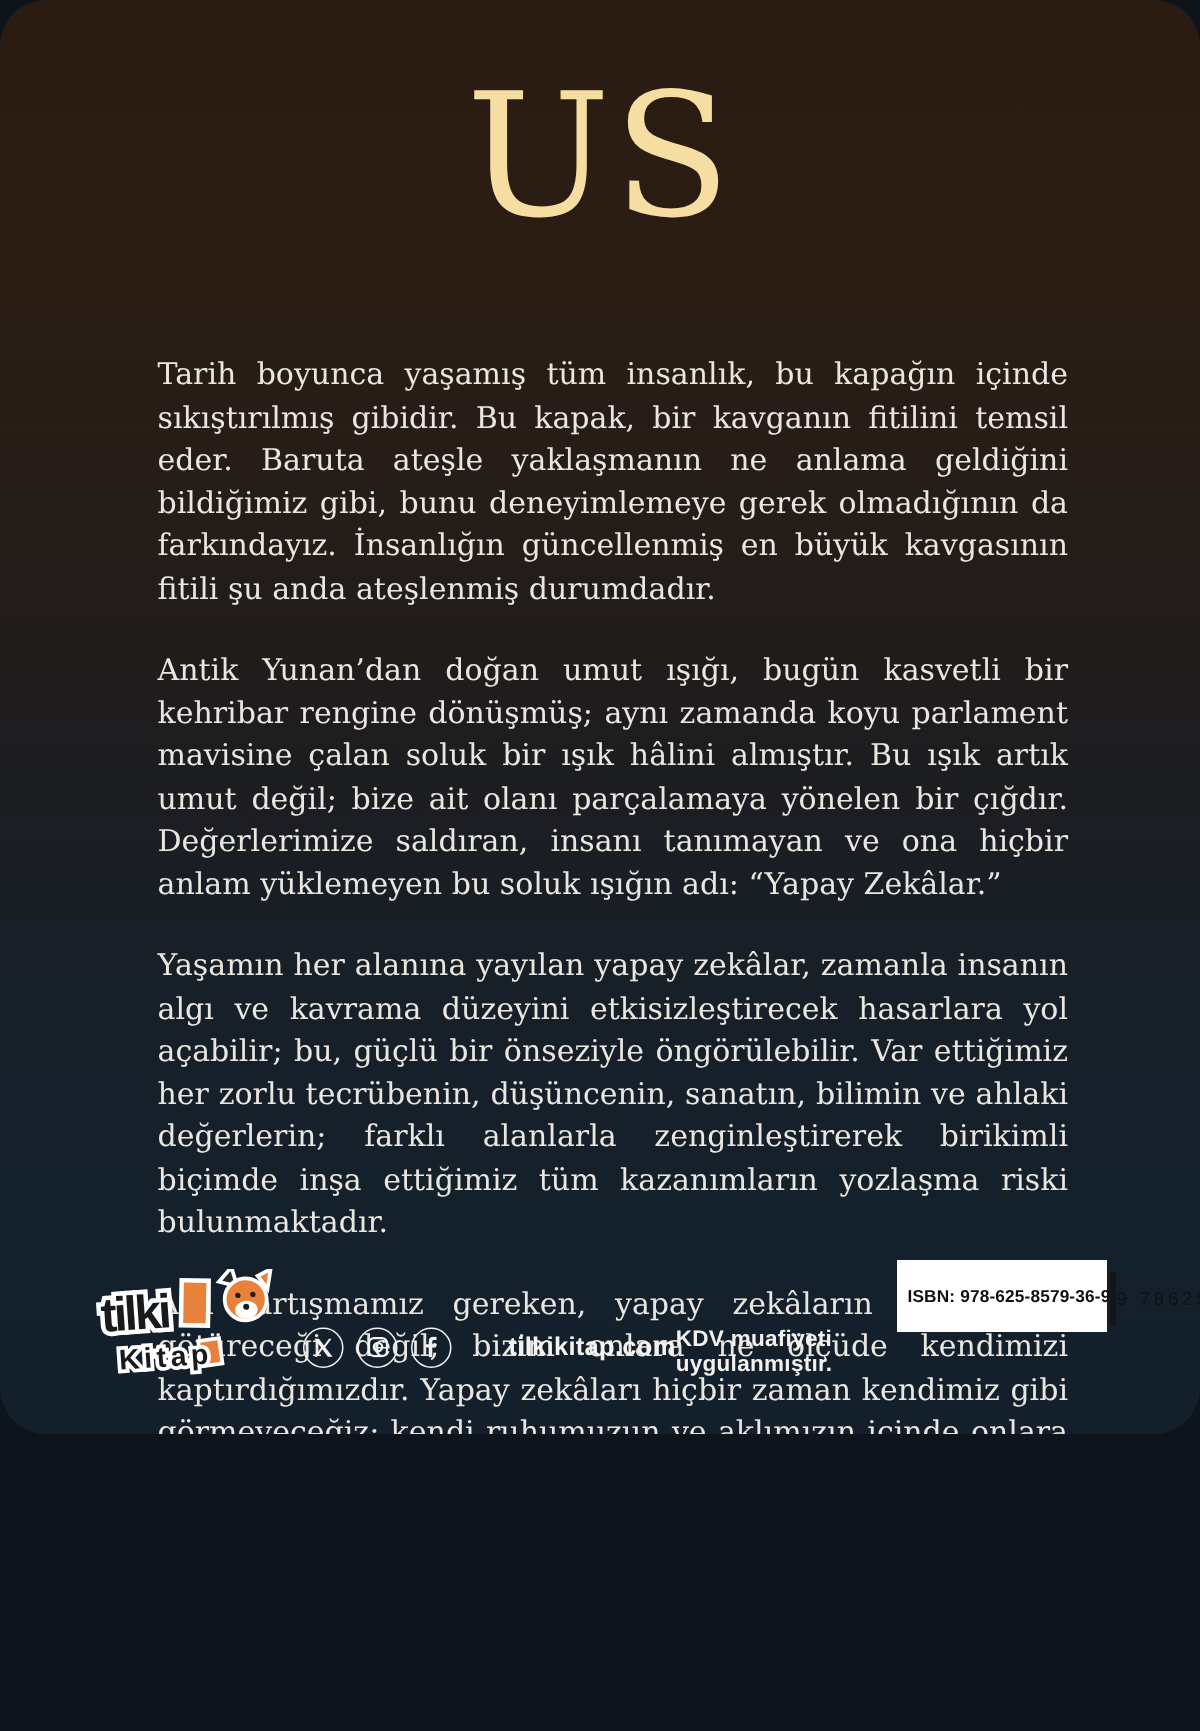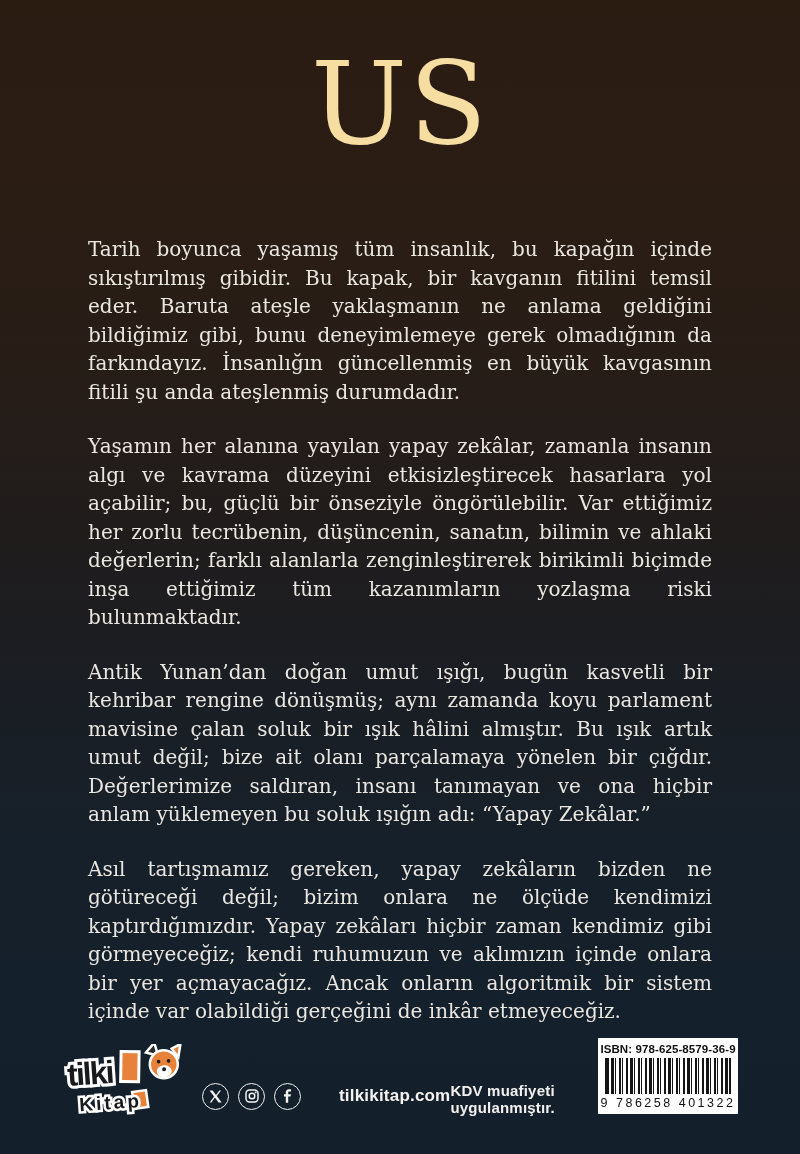--- a/index.html
+++ b/index.html
@@ -1,27 +1,28 @@
 <!DOCTYPE html>
 <html><head>
 <meta charset="utf-8">
 <style>
   * { margin: 0; padding: 0; box-sizing: border-box; }
   html, body { background: #0d141b; }
   .page {
     position: relative;
     width: 800px;
-    height: 1154px;
+    height: 956px;
     margin: 0 auto;
     overflow: hidden;
     background: linear-gradient(180deg,
       #2b1c12 0%, #2a1d14 18%, #271d17 32%,
       #201c1c 46%, #1a1e24 60%, #16202a 74%,
       #14202b 86%, #13202c 100%);
     font-family: "DejaVu Serif", serif;
+    border-radius: 31px;
   }
   
   .title {
     margin-top: 44px;
     text-align: center;
     font-family: "DejaVu Serif", serif;
     font-weight: 400;
     font-size: 114px;
     line-height: 1.05;
     letter-spacing: 2px;
@@ -34,20 +35,21 @@
     left: 88px;
     width: 624px;
     color: #eae6e0;
     font-size: 20px;
     line-height: 28.5px;
     text-align: justify;
   }
   .body-text p {
     margin-bottom: 26px;
     white-space: pre-line;
+    margin-left: 17px;
   }
   
   .footer {
     position: absolute;
     left: 62px;
     right: 62px;
     bottom: 26px;
     height: 90px;
     display: flex;
     align-items: center;
@@ -70,21 +72,21 @@
   .kdv {
     color: #f2f1ef; font-weight: 700; font-size: 15px;
     margin-top: 32px; letter-spacing: .2px;
   }
   
   .barcode-box {
     width: 140px;
     background: #ffffff;
     color: #111;
     padding: 5px 7px 4px 7px;
-    display: flex; flex-direction: column; align-items: center;
+    display: flex; flex-direction: row; align-items: center;
     align-self: flex-start;
   }
   .isbn {
     font-size: 11.5px; font-weight: 700; letter-spacing: .1px;
     white-space: nowrap; font-family: "Liberation Sans", sans-serif;
   }
   .bars {
     width: 126px; height: 36px; margin-top: 3px;
     background:
       repeating-linear-gradient(90deg,
@@ -104,22 +106,22 @@
 </style>
 </head>
 <body>
 
 <div class="page">
 
   <h1 class="title">US</h1>
 
   <div class="body-text">
     <p>Tarih boyunca yaşamış tüm insanlık, bu kapağın içinde sıkıştırılmış gibidir. Bu kapak, bir kavganın fitilini temsil eder. Baruta ateşle yaklaşmanın ne anlama geldiğini bildiğimiz gibi, bunu deneyimlemeye gerek olmadığının da farkındayız. İnsanlığın güncellenmiş en büyük kavgasının fitili şu anda ateşlenmiş durumdadır.</p>
+    <p>Antik Yunan’dan doğan umut ışığı, bugün kasvetli bir kehribar rengine dönüşmüş; aynı zamanda koyu parlament mavisine çalan soluk bir ışık hâlini almıştır. Bu ışık artık umut değil; bize ait olanı parçalamaya yönelen bir çığdır. Değerlerimize saldıran, insanı tanımayan ve ona hiçbir anlam yüklemeyen bu soluk ışığın adı: “Yapay Zekâlar.”</p>
     <p>Yaşamın her alanına yayılan yapay zekâlar, zamanla insanın algı ve kavrama düzeyini etkisizleştirecek hasarlara yol açabilir; bu, güçlü bir önseziyle öngörülebilir. Var ettiğimiz her zorlu tecrübenin, düşüncenin, sanatın, bilimin ve ahlaki değerlerin; farklı alanlarla zenginleştirerek birikimli biçimde inşa ettiğimiz tüm kazanımların yozlaşma riski bulunmaktadır.</p>
-    <p>Antik Yunan’dan doğan umut ışığı, bugün kasvetli bir kehribar rengine dönüşmüş; aynı zamanda koyu parlament mavisine çalan soluk bir ışık hâlini almıştır. Bu ışık artık umut değil; bize ait olanı parçalamaya yönelen bir çığdır. Değerlerimize saldıran, insanı tanımayan ve ona hiçbir anlam yüklemeyen bu soluk ışığın adı: “Yapay Zekâlar.”</p>
     <p>Asıl tartışmamız gereken, yapay zekâların bizden ne götüreceği değil; bizim onlara ne ölçüde kendimizi kaptırdığımızdır. Yapay zekâları hiçbir zaman kendimiz gibi görmeyeceğiz; kendi ruhumuzun ve aklımızın içinde onlara bir yer açmayacağız. Ancak onların algoritmik bir sistem içinde var olabildiği gerçeğini de inkâr etmeyeceğiz.</p>
 
   </div>
 
   <div class="footer">
 
     <div class="left-group">
 
       <div class="logo-wrap">
         <svg width="126" height="78" viewBox="0 0 126 78">

